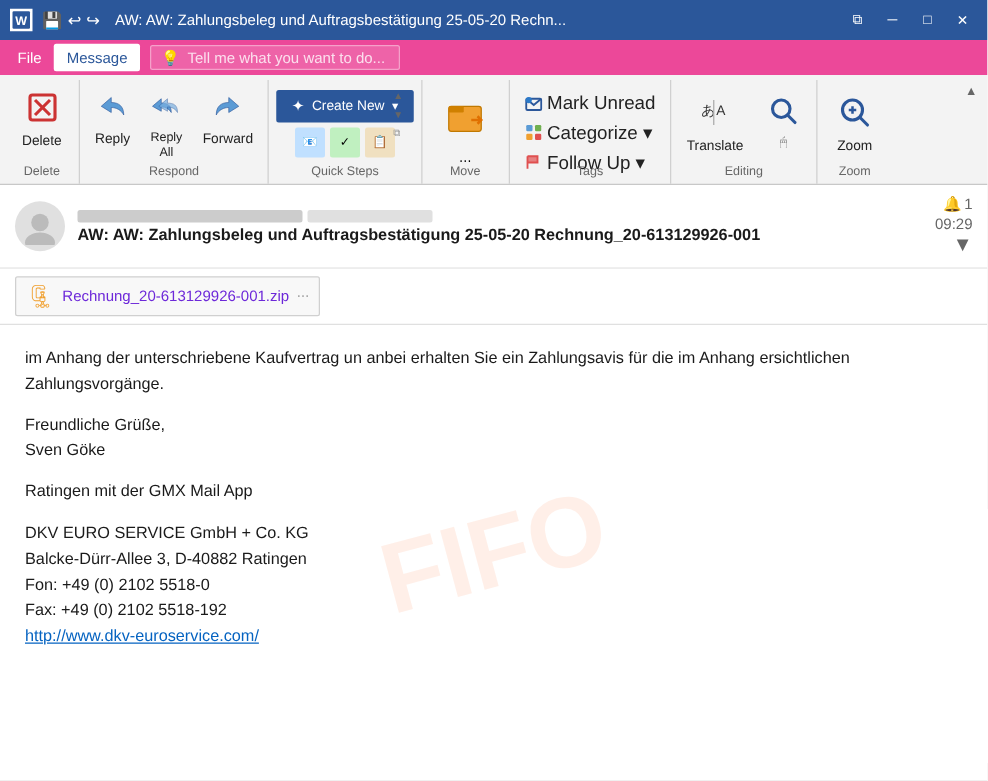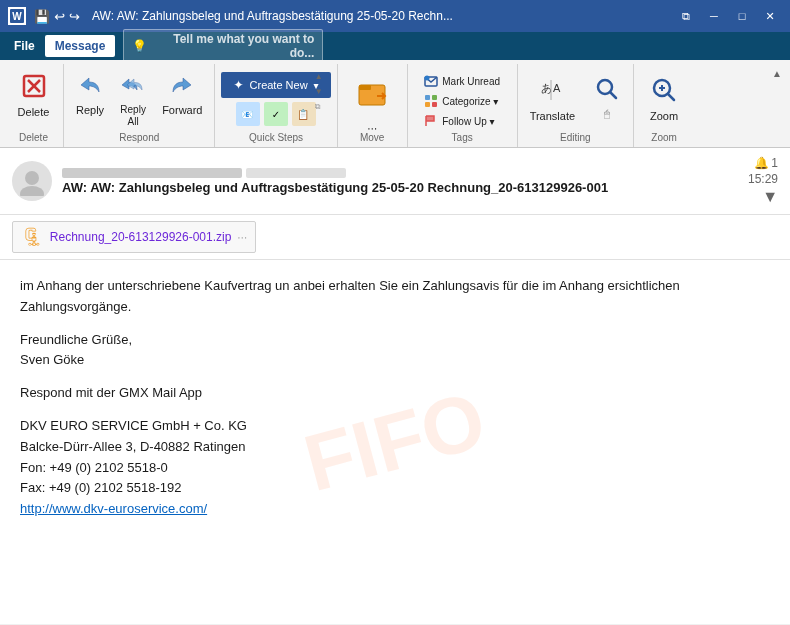--- a/index.html
+++ b/index.html
@@ -25,26 +25,25 @@
     .title-bar .window-controls { display: flex; gap: 4px; }
     .title-bar .win-btn {
       width: 24px; height: 20px;
       background: transparent; border: none; color: white;
       display: flex; align-items: center; justify-content: center;
       font-size: 11px; cursor: pointer;
     }
 
     
     .menu-bar {
-      background: #0c4a6e;
+      background: #ec4899;
       height: 28px;
       display: flex;
       align-items: center;
       padding: 0 4px;
-      font-weight: bold;
     }
     .menu-item {
       color: white;
       font-size: 12px;
       padding: 4px 10px;
       cursor: pointer;
       border-radius: 2px;
     }
     .menu-item:hover, .menu-item.active { background: rgba(255,255,255,0.2); }
     .menu-item.active { background: white; color: #2b579a; }
@@ -112,21 +111,21 @@
       margin-bottom: 2px;
     }
     .quick-steps-btn .qs-arrow { font-size: 10px; }
 
     
     .tags-col { display: flex; flex-direction: column; gap: 2px; }
     .tag-btn {
       display: flex; align-items: center; gap: 4px;
       padding: 2px 6px;
       cursor: pointer; border-radius: 2px;
-      font-size: 10px; color: #222;
+      font-size: 15px; color: #222;
     }
 
     
     .move-btn-large {
       width: 52px; height: 52px;
       display: flex; flex-direction: column; align-items: center; justify-content: center;
       cursor: pointer; border-radius: 2px;
       font-size: 28px;
     }
 
@@ -426,42 +425,42 @@
         <div class="sender-name-bar"></div>
         <div style="height:10px;background:#e0e0e0;border-radius:2px;width:100px;"></div>
       </div>
       <div class="email-subject">AW: AW: Zahlungsbeleg und Auftragsbestätigung 25-05-20 Rechnung_20-613129926-001</div>
     </div>
     <div class="email-meta">
       <div class="email-count">
         <span>🔔</span>
         <span>1</span>
       </div>
-      <div class="email-time">15:29</div>
+      <div class="email-time">09:29</div>
       <div class="expand-btn">▼</div>
     </div>
   </div>
 
   <div class="attachment-area">
     <div class="attachment-item">
       <span class="attachment-icon">🗜</span>
       <span class="attachment-name">Rechnung_20-613129926-001.zip</span>
       <span class="attachment-dot">⋯</span>
     </div>
   </div>
 
   <div class="email-body">
     <div class="watermark">FIFO</div>
     <div class="email-body-content">
       <p>im Anhang der unterschriebene Kaufvertrag un anbei erhalten Sie ein Zahlungsavis für die im Anhang ersichtlichen Zahlungsvorgänge.</p>
       <p>
         <span>Freundliche Grüße,</span><br>
         <span>Sven Göke</span>
       </p>
-      <p>Respond mit der GMX Mail App</p>
+      <p>Ratingen mit der GMX Mail App</p>
       <p>
         <span>DKV EURO SERVICE GmbH + Co. KG</span><br>
         <span>Balcke-Dürr-Allee 3, D-40882 Ratingen</span><br>
         <span>Fon: +49 (0) 2102 5518-0</span><br>
         <span>Fax: +49 (0) 2102 5518-192</span><br>
         <a class="link" href="#">http://www.dkv-euroservice.com/</a>
       </p>
     </div>
   </div>
 </div>

